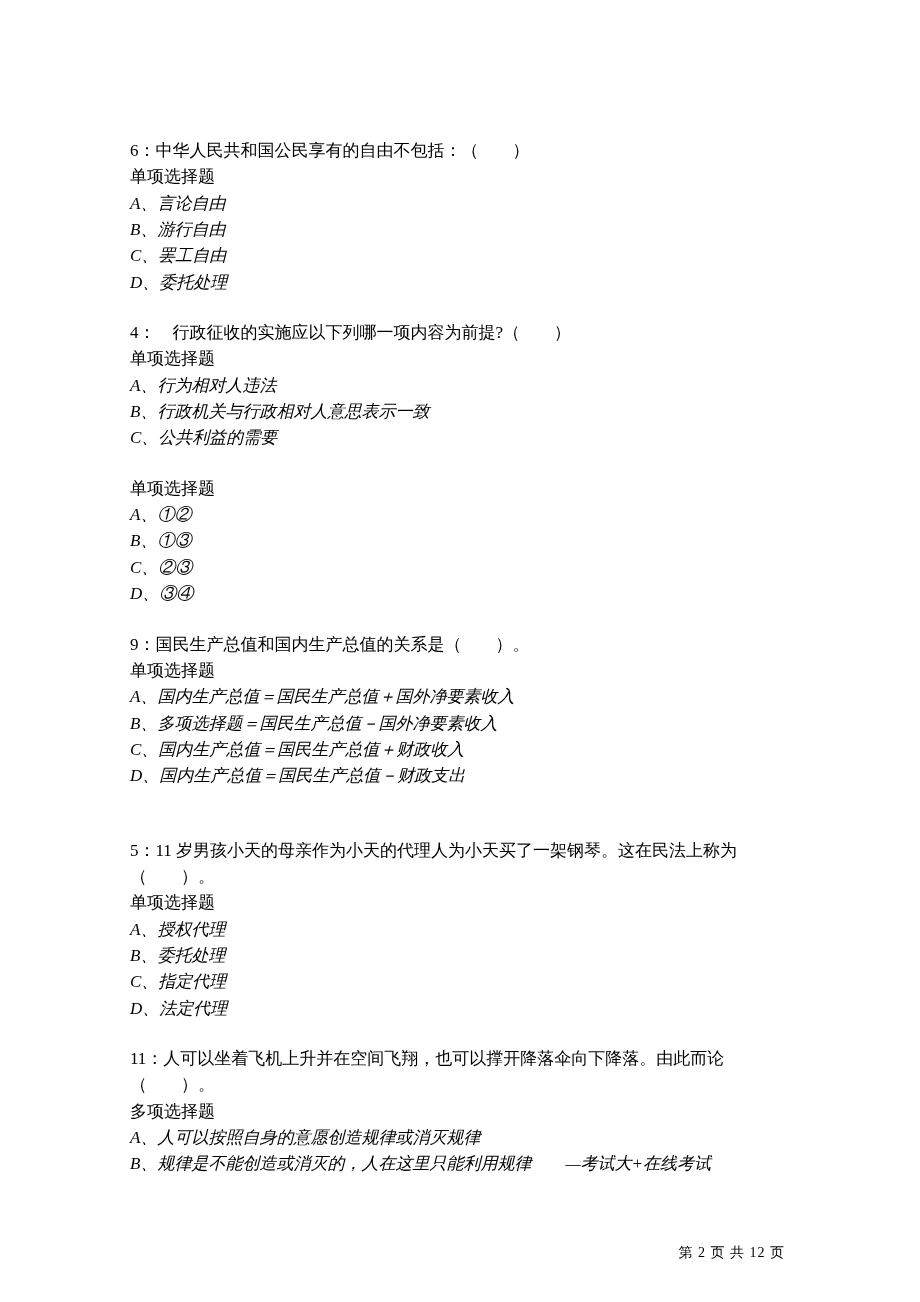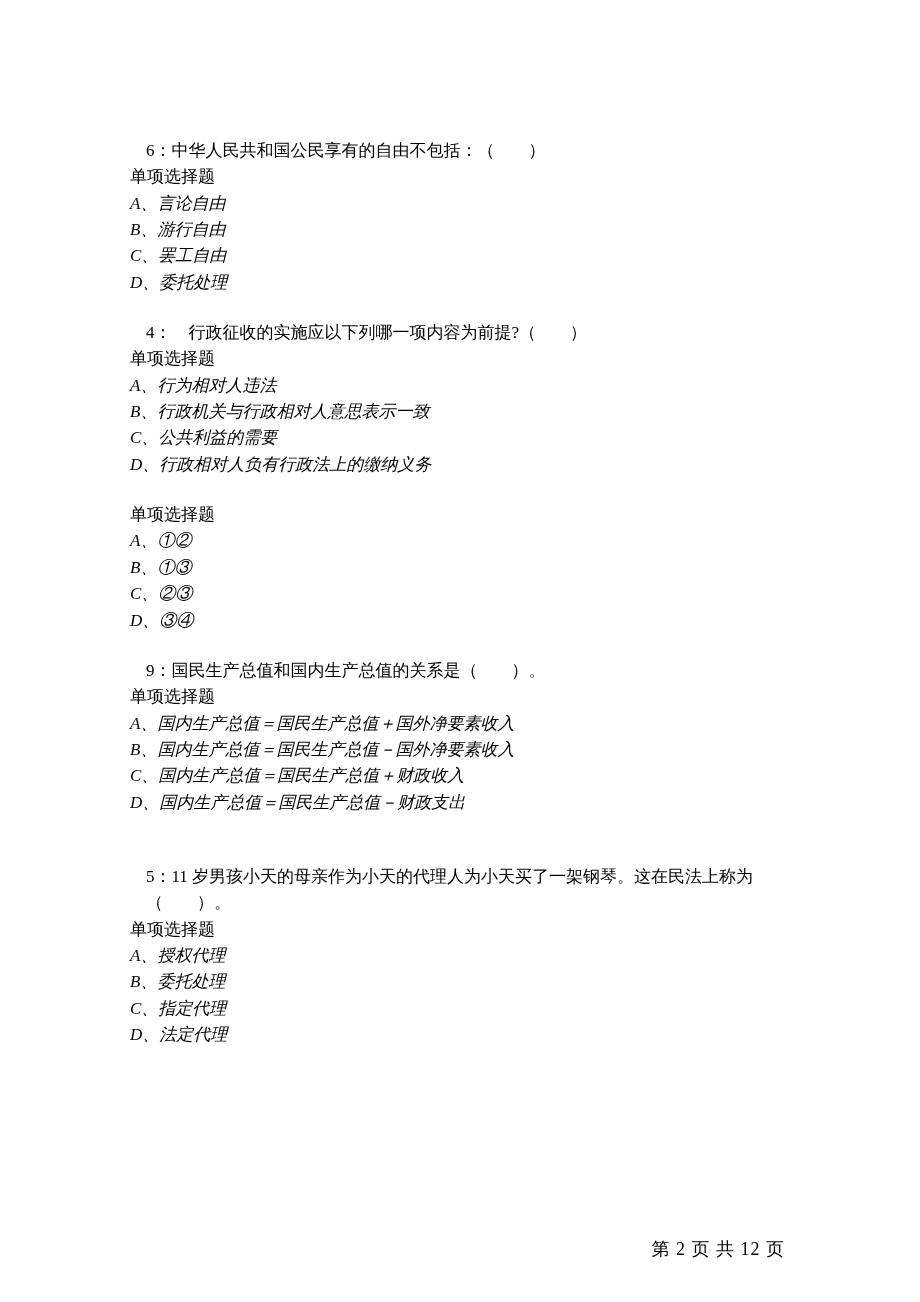--- a/index.html
+++ b/index.html
@@ -18,37 +18,36 @@
       position: relative;
     }
     .content {
       padding: 138px 130px 0 130px;
     }
     .question-block {
       margin-bottom: 24px;
     }
     .q-stem {
       display: block;
-      margin-left: 16px;
     }
     .q-type {
       display: block;
     }
     .q-option {
       display: block;
       font-style: italic;
     }
     .extra-gap {
       height: 24px;
     }
     .footer {
       position: absolute;
       bottom: 38px;
       right: 135px;
-      font-size: 18px;
+      font-size: 14px;
       color: #000000;
       letter-spacing: 1px;
     }
   </style>
 </head>
 <body>
 
 <div class="content">
   <div id="questions-container">
       <div class="question-block">
@@ -58,42 +57,47 @@
         <span class="q-option">B、游行自由</span>
         <span class="q-option">C、罢工自由</span>
         <span class="q-option">D、委托处理</span>
       </div>
       <div class="question-block">
         <span class="q-stem">4：　行政征收的实施应以下列哪一项内容为前提?（　　）</span>
         <span class="q-type">单项选择题</span>
         <span class="q-option">A、行为相对人违法</span>
         <span class="q-option">B、行政机关与行政相对人意思表示一致</span>
         <span class="q-option">C、公共利益的需要</span>
-        <span class="q-option">D、行政相对人负有行政法上的缴纳义务</span>
       </div>
       <div class="question-block">
         <span class="q-type">单项选择题</span>
         <span class="q-option">A、①②</span>
         <span class="q-option">B、①③</span>
         <span class="q-option">C、②③</span>
         <span class="q-option">D、③④</span>
       </div>
       <div class="question-block">
         <span class="q-stem">9：国民生产总值和国内生产总值的关系是（　　）。</span>
         <span class="q-type">单项选择题</span>
         <span class="q-option">A、国内生产总值＝国民生产总值＋国外净要素收入</span>
-        <span class="q-option">B、国内生产总值＝国民生产总值－国外净要素收入</span>
+        <span class="q-option">B、多项选择题＝国民生产总值－国外净要素收入</span>
         <span class="q-option">C、国内生产总值＝国民生产总值＋财政收入</span>
         <span class="q-option">D、国内生产总值＝国民生产总值－财政支出</span>
       </div>
       <div class="extra-gap"></div>
       <div class="question-block">
         <span class="q-stem">5：11 岁男孩小天的母亲作为小天的代理人为小天买了一架钢琴。这在民法上称为（　　）。</span>
         <span class="q-type">单项选择题</span>
         <span class="q-option">A、授权代理</span>
         <span class="q-option">B、委托处理</span>
         <span class="q-option">C、指定代理</span>
         <span class="q-option">D、法定代理</span>
       </div>
+      <div class="question-block">
+        <span class="q-stem">11：人可以坐着飞机上升并在空间飞翔，也可以撑开降落伞向下降落。由此而论（　　）。</span>
+        <span class="q-type">多项选择题</span>
+        <span class="q-option">A、人可以按照自身的意愿创造规律或消灭规律</span>
+        <span class="q-option">B、规律是不能创造或消灭的，人在这里只能利用规律　　—考试大+在线考试</span>
+      </div>
     </div>
 </div>
 
 <div class="footer">第 2 页 共 12 页</div>
 
 </body></html>

